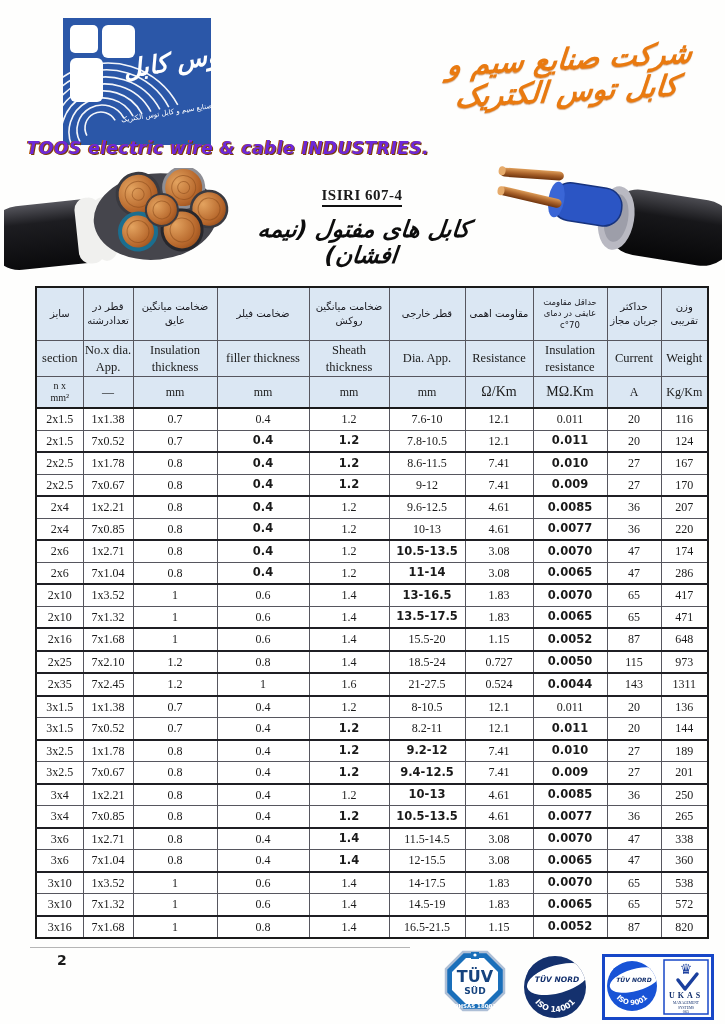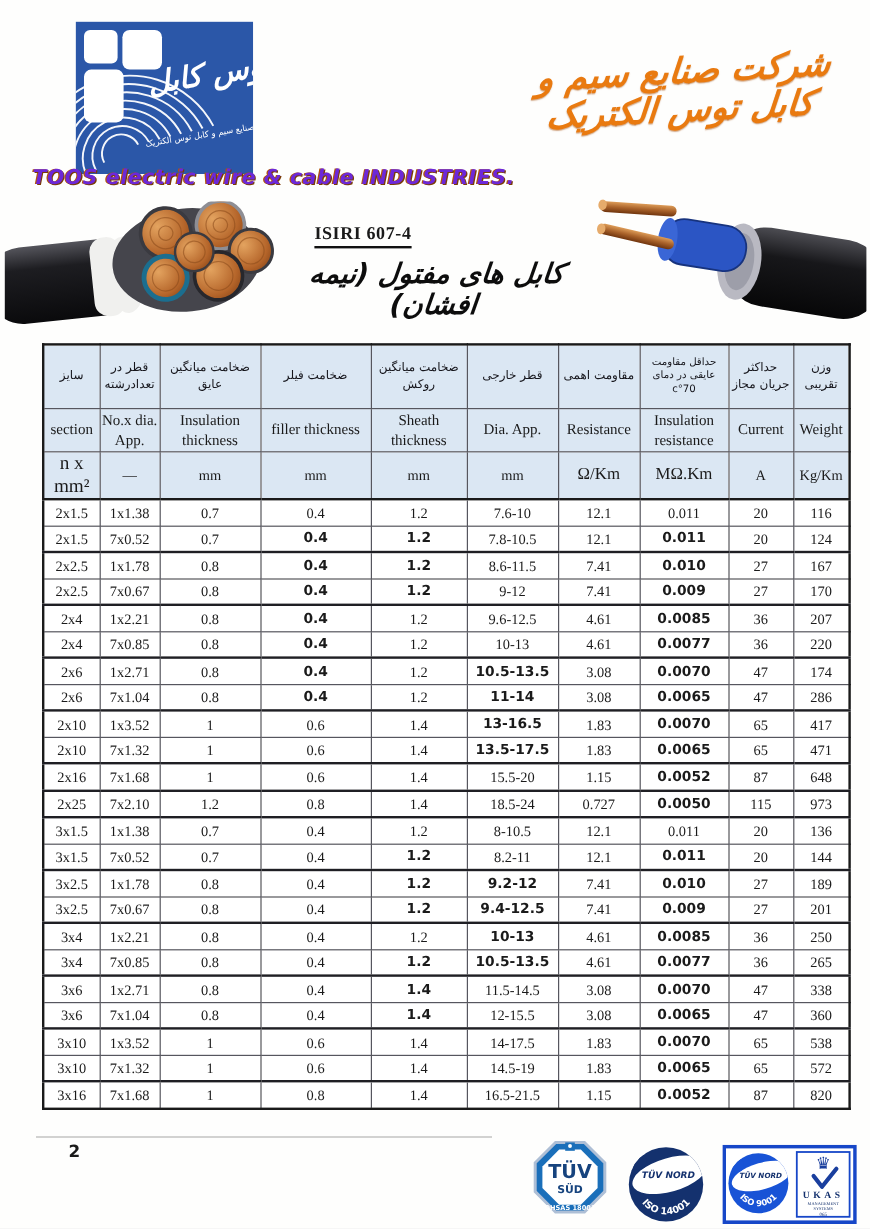--- a/index.html
+++ b/index.html
@@ -13,40 +13,40 @@
     direction:rtl;text-align:center;color:#e97a10;font-weight:bold;font-style:italic;
     font-size:29px;line-height:1.1;font-family:"DejaVu Sans",sans-serif;
     transform:rotate(-3deg) skewX(-8deg);text-shadow:0 1px 1px rgba(160,70,0,.45);}
   .tagline-en{position:absolute;left:27px;top:138px;font-family:"DejaVu Sans",sans-serif;
     font-size:17px;font-weight:800;font-style:italic;color:#6d28d9;letter-spacing:.5px;
     text-shadow:1px 1px 0 #7a3c06, -1px 0 0 #b35606;}
 
   
   .cable-left{position:absolute;left:4px;top:168px;}
   .cable-right{position:absolute;left:484px;top:166px;}
-  .standard-wrap{position:absolute;left:262px;top:186px;width:200px;}
+  .standard-wrap{position:absolute;left:262px;top:186px;width:200px;text-align:center;}
   .standard{display:inline-block;font-size:15px;font-weight:bold;letter-spacing:.5px;
     border-bottom:2px solid #111;padding-bottom:1px;}
   .subtitle-fa{position:absolute;left:235px;top:216px;width:255px;text-align:center;
     direction:rtl;font-size:23px;font-weight:bold;font-style:italic;color:#0d0d0d;
     font-family:"DejaVu Sans",sans-serif;transform:skewX(-6deg);}
 
   
   .table-wrap{position:absolute;left:35px;top:286px;width:672px;}
   table.spec{border-collapse:collapse;table-layout:fixed;width:672px;
     border:2px solid #1a1a1a;}
   table.spec th,table.spec td{border:1px solid #56565e;text-align:center;
     vertical-align:middle;padding:0 1px;overflow:hidden;}
   thead th{background:#dbe7f3;font-weight:normal;}
   tr.hr-fa th{height:52px;font-family:"DejaVu Sans",sans-serif;font-size:10px;
     direction:rtl;line-height:1.45;color:#16161c;}
   tr.hr-fa th:nth-child(8){font-size:8.5px;line-height:1.35;margin-top:11px;}
   tr.hr-en th{height:35px;font-size:12.5px;line-height:1.3;}
   tr.hr-unit th{height:30px;font-size:12px;white-space:pre-line;line-height:1.2;}
-  tr.hr-unit th:nth-child(1){font-size:16px;}
+  tr.hr-unit th:nth-child(1){font-size:10px;}
   tr.hr-unit th:nth-child(7),tr.hr-unit th:nth-child(8){font-size:14px;font-family:Liberation Serif, serif;}
   tr.hr-unit th{border-bottom:2px solid #1a1a1a;}
   tbody td{height:20.5px;font-size:12px;line-height:1;background:#fff;}
   tbody td.b{font-family:"DejaVu Sans",sans-serif;font-weight:700;font-size:11.5px;}
   tbody tr.group-start td{border-top:2px solid #1f1f24;}
   col.c0{width:47px}col.c1{width:50px}col.c2{width:84px}col.c3{width:92px}
   col.c4{width:80px}col.c5{width:76px}col.c6{width:68px}col.c7{width:74px}
   col.c8{width:54px}col.c9{width:47px}
 
   
@@ -348,20 +348,32 @@
             <td>1.2</td>
             <td>0.8</td>
             <td>1.4</td>
             <td>18.5-24</td>
             <td>0.727</td>
             <td class="b">0.0050</td>
             <td>115</td>
             <td>973</td>
           </tr>
           <tr class="group-start">
+            <td>2x35</td>
+            <td>7x2.45</td>
+            <td>1.2</td>
+            <td>1</td>
+            <td>1.6</td>
+            <td>21-27.5</td>
+            <td>0.524</td>
+            <td class="b">0.0044</td>
+            <td>143</td>
+            <td>1311</td>
+          </tr>
+          <tr class="group-start">
             <td>3x1.5</td>
             <td>1x1.38</td>
             <td>0.7</td>
             <td>0.4</td>
             <td>1.2</td>
             <td>8-10.5</td>
             <td>12.1</td>
             <td>0.011</td>
             <td>20</td>
             <td>136</td>

